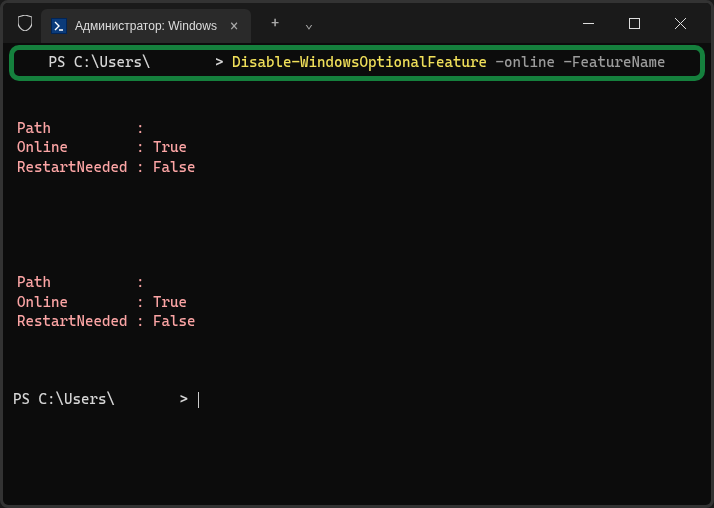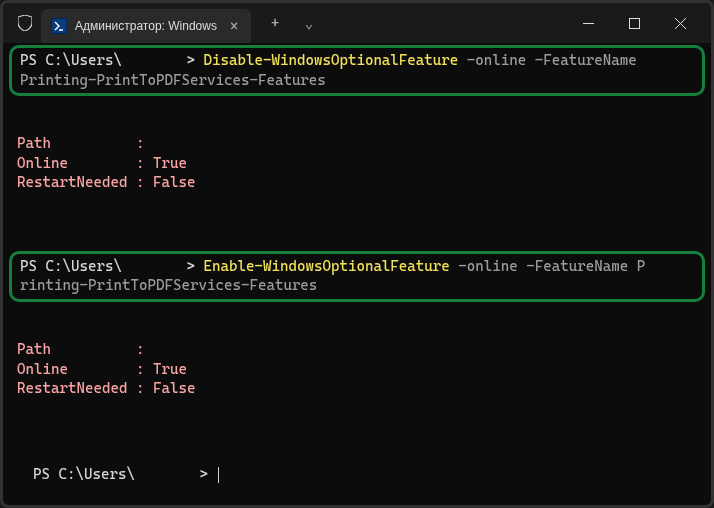--- a/index.html
+++ b/index.html
@@ -101,24 +101,25 @@
       background: #0c0c0c;
       height: calc(100% - 40px);
       padding: 2px 0 12px 0;
       font-size: 14.5px;
       line-height: 1.35;
       color: #ccc;
       border-radius: 0 0 6px 6px;
       overflow: hidden;
     }
     .cmd-block {
-      border: 3px solid #15803d;
+      border: 5px solid #15803d;
       border-radius: 10px;
       padding: 3px 8px;
       margin: 0 6px;
+      text-align: center;
     }
     .prompt { color: #d6d6d6; }
     .redacted {
       display: inline-block;
       width: 56px;
       height: 14px;
       background: #0c0c0c;
       vertical-align: middle;
     }
     .cmd-yellow { color: #f1e05a; }
@@ -132,22 +133,21 @@
     .blank2 { height: 38px; }
     .cursor {
       display: inline-block;
       width: 1px;
       height: 16px;
       background: #ccc;
       vertical-align: middle;
       margin-left: 2px;
     }
     .final-prompt {
-      padding: 0 30px;
-      margin-top: 8px;
+      padding: 0 10px;
     }
   </style>
 </head>
 <body>
 
 <div class="titlebar">
   <span class="shield-icon">
     <svg width="14" height="16" viewBox="0 0 14 16">
         <path d="M7 0 L14 2 V8 C14 12 10 15 7 16 C4 15 0 12 0 8 V2 Z" fill="none" stroke="#ccc" stroke-width="1.2"></path>
       </svg>
@@ -184,36 +184,30 @@
         </svg>
     </span>
   </div>
 </div>
 
 <div class="terminal">
 
   <div class="cmd-block">
     <span class="prompt">PS C:\Users\</span><span class="redacted"></span><span class="prompt"> &gt;</span>
     <span class="cmd-yellow">Disable-WindowsOptionalFeature</span><span class="cmd-gray"> -online -FeatureName </span><br>
-    <span class="cmd-gray">Printing-PrintToPDFServices-Features</span>
   </div>
 
   <div class="blank2"></div>
   <div class="output"><span>Path          :</span>
 <span>Online        : </span><span>True</span>
 <span>RestartNeeded : </span><span>False</span></div>
 
   <div class="blank2"></div>
   <div class="blank"></div>
 
-  <div class="cmd-block">
-    <span class="prompt">PS C:\Users\</span><span class="redacted"></span><span class="prompt"> &gt;</span>
-    <span class="cmd-yellow">Enable-WindowsOptionalFeature</span><span class="cmd-gray"> -online -FeatureName </span><span class="cmd-gray">P</span><br>
-    <span class="cmd-gray">rinting-PrintToPDFServices-Features</span>
-  </div>
 
   <div class="blank2"></div>
   <div class="output"><span>Path          :</span>
 <span>Online        : </span><span>True</span>
 <span>RestartNeeded : </span><span>False</span></div>
 
   <div class="blank2"></div>
   <div class="blank"></div>
 
   <div class="final-prompt">

